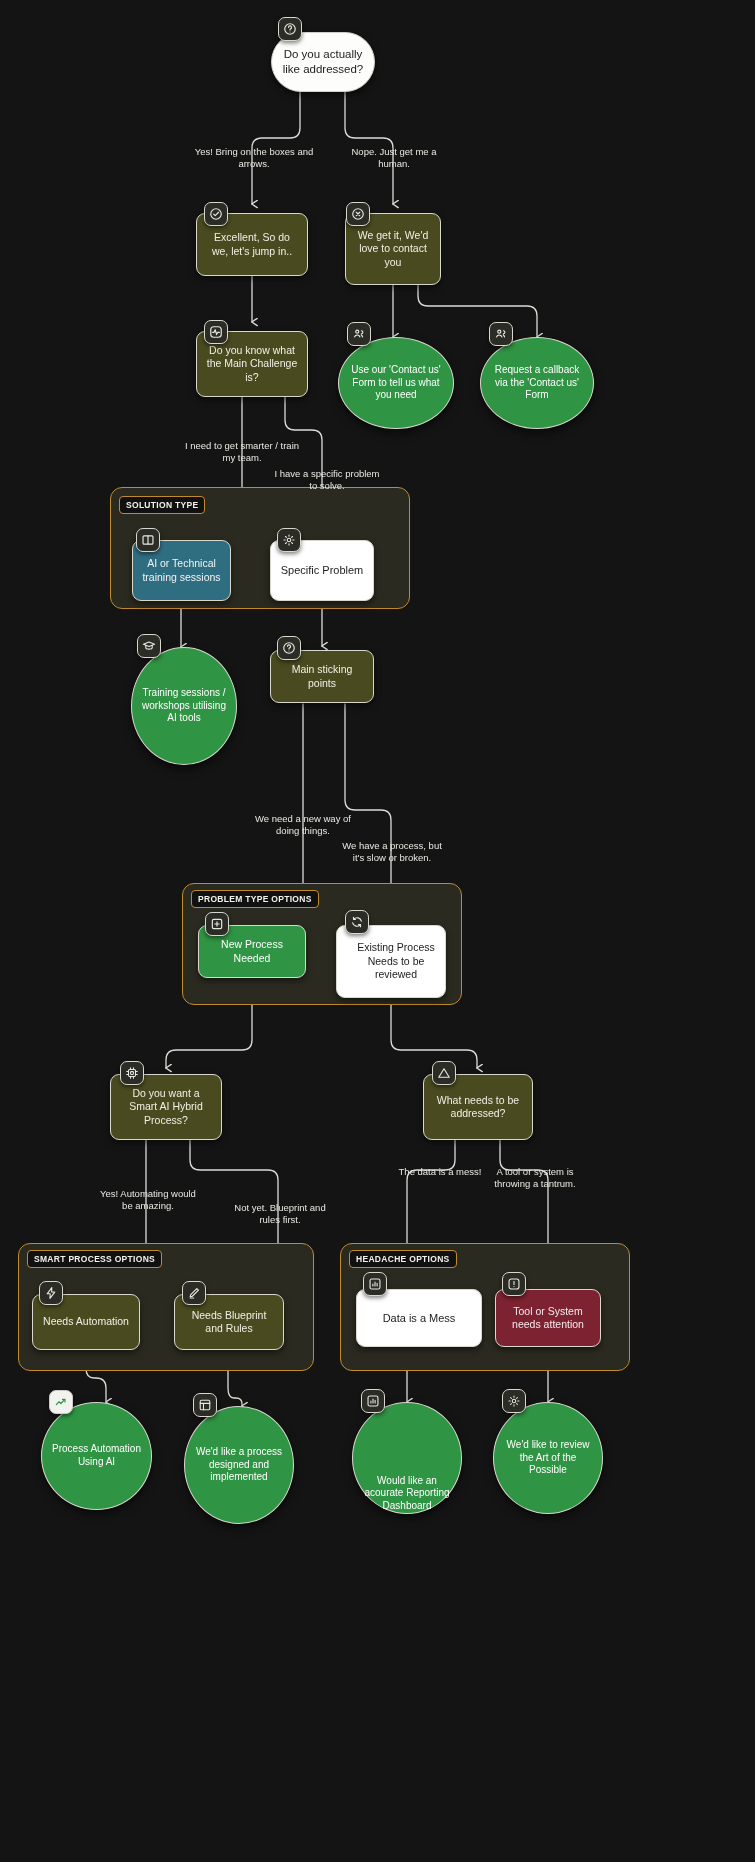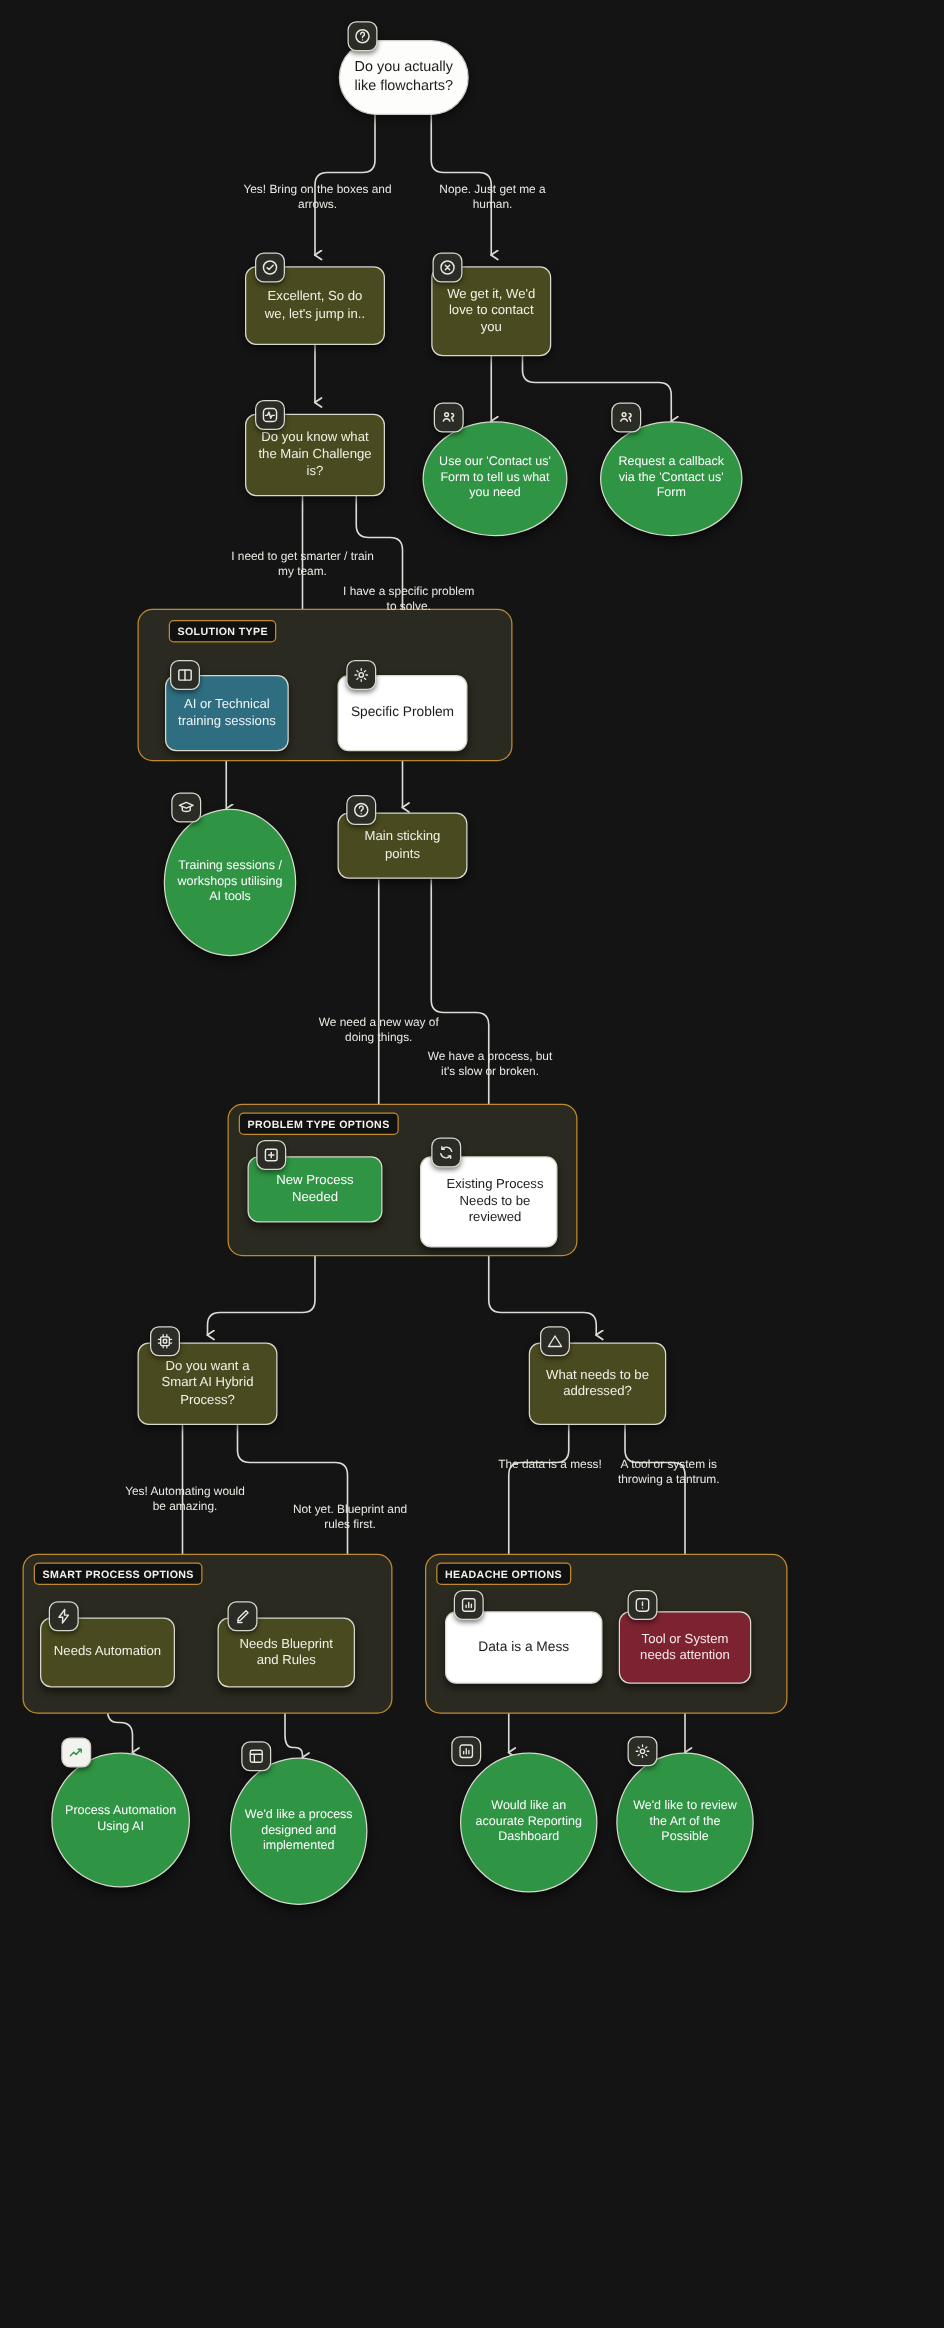--- a/index.html
+++ b/index.html
@@ -53,21 +53,21 @@
   
   .elabel { position:absolute; color:#e9e9e3; font-size:9.5px; line-height:1.3;
             text-align:center; z-index:4; }
 </style>
 </head>
 <body>
 
 <div id="canvas">
 
   <div class="group" style="left:110px; top:487px; width:300px; height:122px;"></div>
-  <div class="group-tag" style="left:119px; top:496px;margin-left:16px;">SOLUTION TYPE</div>
+  <div class="group-tag" style="left:119px; top:496px;">SOLUTION TYPE</div>
 
   <div class="group" style="left:182px; top:883px; width:280px; height:122px;"></div>
   <div class="group-tag" style="left:191px; top:890px;">PROBLEM TYPE OPTIONS</div>
 
   <div class="group" style="left:18px; top:1243px; width:296px; height:128px;"></div>
   <div class="group-tag" style="left:27px; top:1250px;">SMART PROCESS OPTIONS</div>
 
   <div class="group" style="left:340px; top:1243px; width:290px; height:128px;"></div>
   <div class="group-tag" style="left:349px; top:1250px;">HEADACHE OPTIONS</div>
 
@@ -128,21 +128,21 @@
   <div class="elabel" style="left:182px; top:440px; width:120px;">I need to get smarter / train my team.</div>
   <div class="elabel" style="left:272px; top:468px; width:110px;">I have a specific problem to solve.</div>
   <div class="elabel" style="left:250px; top:813px; width:106px;">We need a new way of doing things.</div>
   <div class="elabel" style="left:338px; top:840px; width:108px;">We have a process, but it's slow or broken.</div>
   <div class="elabel" style="left:95px; top:1188px; width:106px;text-align:center;">Yes! Automating would be amazing.</div>
   <div class="elabel" style="left:226px; top:1202px; width:108px;">Not yet. Blueprint and rules first.</div>
   <div class="elabel" style="left:388px; top:1166px; width:104px;">The data is a mess!</div>
   <div class="elabel" style="left:483px; top:1166px; width:104px;">A tool or system is throwing a tantrum.</div>
 
   <div class="node n-round" style="left:271px; top:32px; width:104px; height:60px; font-size:11.5px;">
-    <div class="ntext">Do you actually like flowcharts?</div>
+    <div class="ntext">Do you actually like addressed?</div>
   </div>
   <div class="badge" style="left:278px; top:17px;">
     <svg viewBox="0 0 24 24" fill="none" stroke="#e8e8e2" stroke-width="2" stroke-linecap="round">
       <circle cx="12" cy="12" r="9"></circle>
         <path d="M9.5 9.2a2.6 2.6 0 1 1 3.4 2.5c-.6.3-.9.8-.9 1.5v.4"></path>
         <circle cx="12" cy="17" r=".9" fill="#e8e8e2" stroke="none"></circle>
     </svg>
   </div>
 
   <div class="node n-olive" style="left:196px; top:213px; width:112px; height:63px; font-size:10.5px;">
@@ -332,21 +332,21 @@
   <div class="node n-ell" style="left:184px; top:1406px; width:110px; height:118px; font-size:10px;">
     <div class="ntext">We'd like a process designed and implemented</div>
   </div>
   <div class="badge" style="left:193px; top:1393px;">
     <svg viewBox="0 0 24 24" fill="none" stroke="#e8e8e2" stroke-width="1.9" stroke-linecap="round" stroke-linejoin="round">
       <rect x="3.8" y="3.8" width="16.4" height="16.4" rx="2.4"></rect>
         <path d="M3.8 9.2h16.4M9.4 9.2v11"></path>
     </svg>
   </div>
 
-  <div class="node n-ell" style="left:368px; top:1402px; width:110px; height:112px; font-size:10px;">
+  <div class="node n-ell" style="left:352px; top:1402px; width:110px; height:112px; font-size:10px;align-items:flex-end;">
     <div class="ntext">Would like an acourate Reporting Dashboard</div>
   </div>
   <div class="badge" style="left:361px; top:1389px;">
     <svg viewBox="0 0 24 24" fill="none" stroke="#e8e8e2" stroke-width="1.9" stroke-linecap="round" stroke-linejoin="round">
       <rect x="3.5" y="3.5" width="17" height="17" rx="3"></rect>
         <path d="M8.4 15.4v-3.2M12 15.4V8.6M15.6 15.4v-4.6"></path>
     </svg>
   </div>
 
   <div class="node n-ell" style="left:493px; top:1402px; width:110px; height:112px; font-size:10px;">

